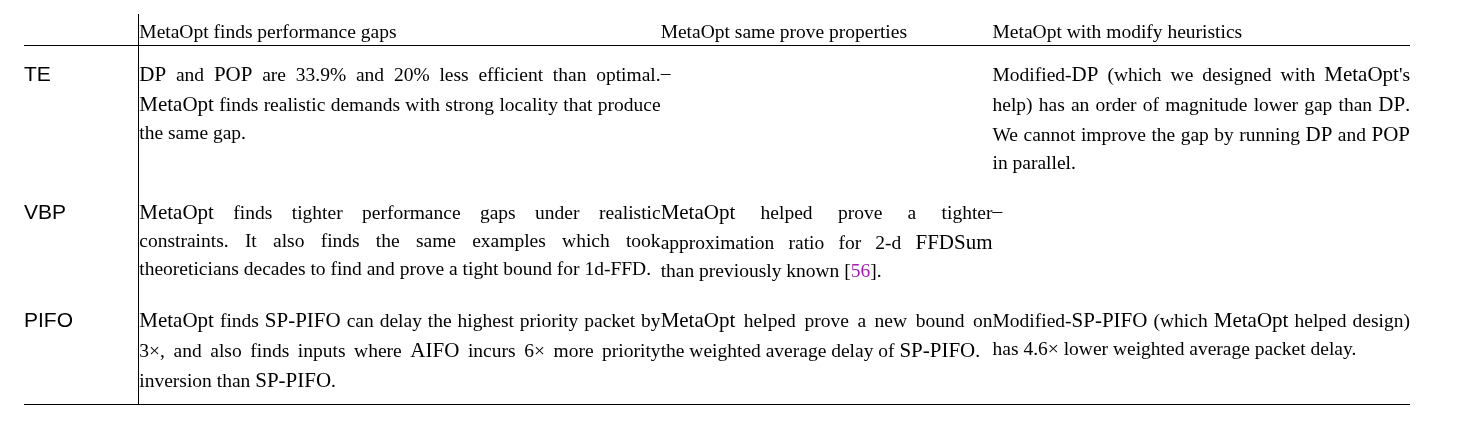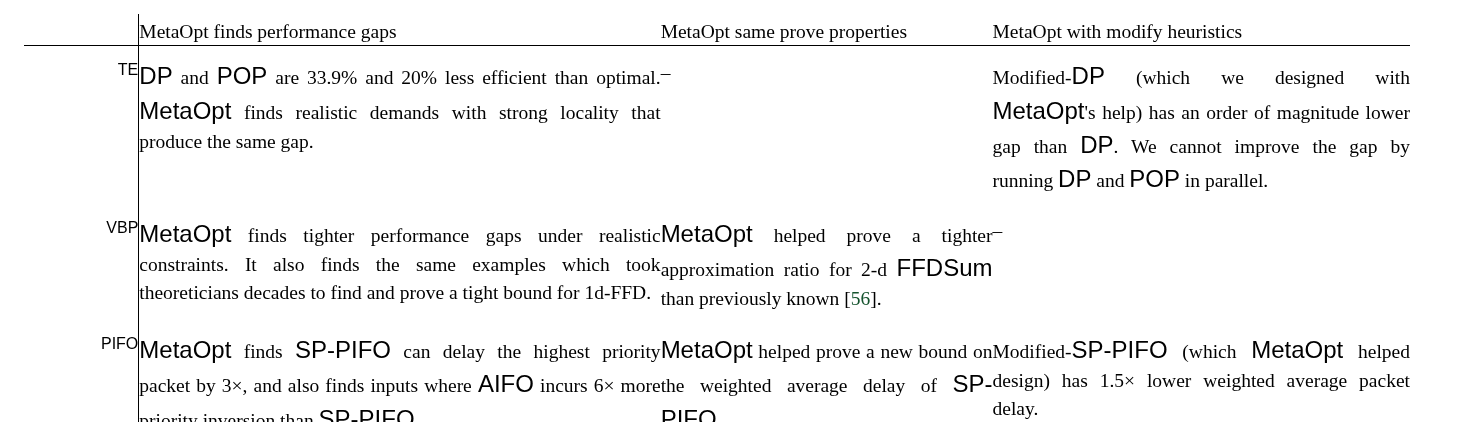--- a/index.html
+++ b/index.html
@@ -32,23 +32,22 @@
     padding: 0;
     font-weight: normal;
   }
   
   col.c-label { width: 110px; }
   col.c-a { width: 500px; }
   col.c-b { width: 318px; }
   col.c-c { width: 400px; }
 
   .rowlabel {
-    text-align: right;
     padding-right: 14px;
-    font-size: 16px;
+    font-size: 21px;
     font-family: "Liberation Sans", sans-serif;
     line-height: 1.42;
     white-space: nowrap;
   }
   .cellbox {
     padding-right: 22px;
     font-size: 19.5px;
     line-height: 1.43;
     text-align: justify;
     text-justify: inter-word;
@@ -79,25 +78,25 @@
     border-bottom: 1.1px solid #000;
   }
   .hrule-bottom td {
     border-top: 1.1px solid #000;
     height: 0;
     padding: 0;
     line-height: 0;
     font-size: 0;
   }
   .sf {
-    font-family: Liberation Sans, sans-serif;
-    font-size: 24px;
+    font-family: Liberation Serif, serif;
+    font-size: 21px;
   }
   .cite {
-    color: #14532d;
+    color: #a21caf;
   }
   .dash {
     font-size: 19.5px;
   }
   .math {
     font-family: "Liberation Serif", serif;
   }
 </style>
 </head>
 <body>
@@ -144,21 +143,21 @@
 
       <tr class="datarow">
         <td class="rowlabel">PIFO</td>
         <td class="cellbox vrule">
           <span class="sf">MetaOpt</span> finds <span class="sf">SP-PIFO</span> can delay the highest priority packet by <span class="math">3×</span>, and also finds inputs where <span class="sf">AIFO</span> incurs <span class="math">6×</span> more priority inversion than <span class="sf">SP-PIFO</span>.
         </td>
         <td class="cellbox">
           <span class="sf">MetaOpt</span> helped prove a new bound on the weighted average delay of <span class="sf">SP-PIFO</span>.
         </td>
         <td class="cellbox">
-          Modified-<span class="sf">SP-PIFO</span> (which <span class="sf">MetaOpt</span> helped design) has <span class="math">1.5×</span> lower weighted average packet delay.
+          Modified-<span class="sf">SP-PIFO</span> (which <span class="sf">MetaOpt</span> helped design) has <span class="math">4.6×</span> lower weighted average packet delay.
         </td>
       </tr>
 
       <tr class="hrule-bottom">
         <td></td>
           <td></td>
           <td></td>
           <td></td>
       </tr>
     </tbody>

